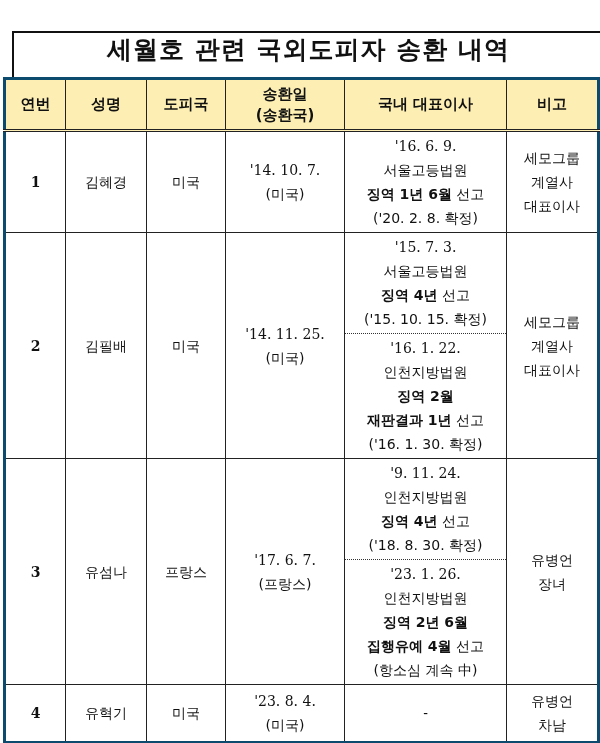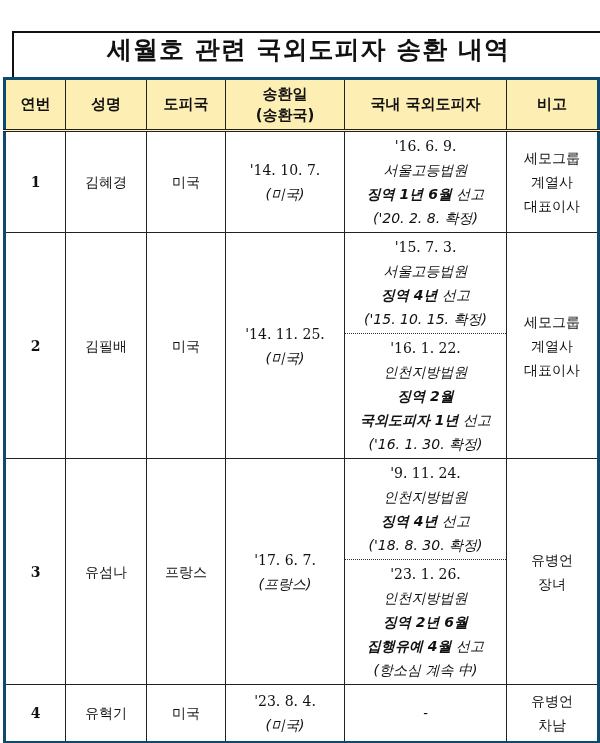--- a/index.html
+++ b/index.html
@@ -14,22 +14,22 @@
   table.t thead th { background:#fdeeb3; font-weight:bold; font-size:15px; height:49px;
                      border-bottom:3px double #222; line-height:1.35; }
   table.t td { font-size:14px; line-height:24px; font-family:"DejaVu Serif", serif; }
   td.num { font-weight:bold; font-size:14px; }
   td.name { font-weight:normal; font-family:"DejaVu Sans", sans-serif; font-size:14px; }
   td.plain { font-family:"DejaVu Sans", sans-serif; font-size:14px; }
   td.remark { font-family:"DejaVu Sans", sans-serif; font-size:14px; }
   .res-block { padding:2px 0; }
   .res-block.sep { border-top:1px dotted #333; }
   .res-block div { line-height:24px; }
-  .b { font-weight:bold; font-family:"DejaVu Sans", sans-serif;font-style:italic; }
-  .sans { font-family:"DejaVu Sans", sans-serif;font-style:italic; }
+  .b { font-weight:bold; font-family:"DejaVu Sans", sans-serif; }
+  .sans { font-family:"DejaVu Sans", sans-serif; }
   td.results { padding:0; }
 </style>
 </head>
 <body>
 
 <div class="title-box">
   <span>세월호 관련 국외도피자 송환 내역</span>
 </div>
 
 <table class="t">
@@ -43,21 +43,21 @@
   </colgroup>
   <thead>
     <tr>
       <th>연번</th>
       <th>성명</th>
       <th>도피국</th>
       <th>
         <div>송환일</div>
         <div>(송환국)</div>
       </th>
-      <th>국내 국외도피자</th>
+      <th>국내 대표이사</th>
       <th>비고</th>
     </tr>
   </thead>
   <tbody>
 
     <tr style="height:102px">
       <td class="num">1</td>
       <td class="name">김혜경</td>
       <td class="plain">미국</td>
       <td>
@@ -91,21 +91,21 @@
         <div class="res-block">
           <div>'15. 7. 3.</div>
           <div class="sans">서울고등법원</div>
           <div><span class="b">징역 4년</span><span class="sans"> 선고</span></div>
           <div class="sans">('15. 10. 15. 확정)</div>
         </div>
         <div class="res-block sep">
           <div>'16. 1. 22.</div>
           <div class="sans">인천지방법원</div>
           <div><span class="b">징역 2월</span></div>
-          <div><span class="b">국외도피자 1년</span><span class="sans"> 선고</span></div>
+          <div><span class="b">재판결과 1년</span><span class="sans"> 선고</span></div>
           <div class="sans">('16. 1. 30. 확정)</div>
         </div>
       </td>
       <td class="remark">
         <div>세모그룹</div>
         <div>계열사</div>
         <div>대표이사</div>
       </td>
     </tr>
 

